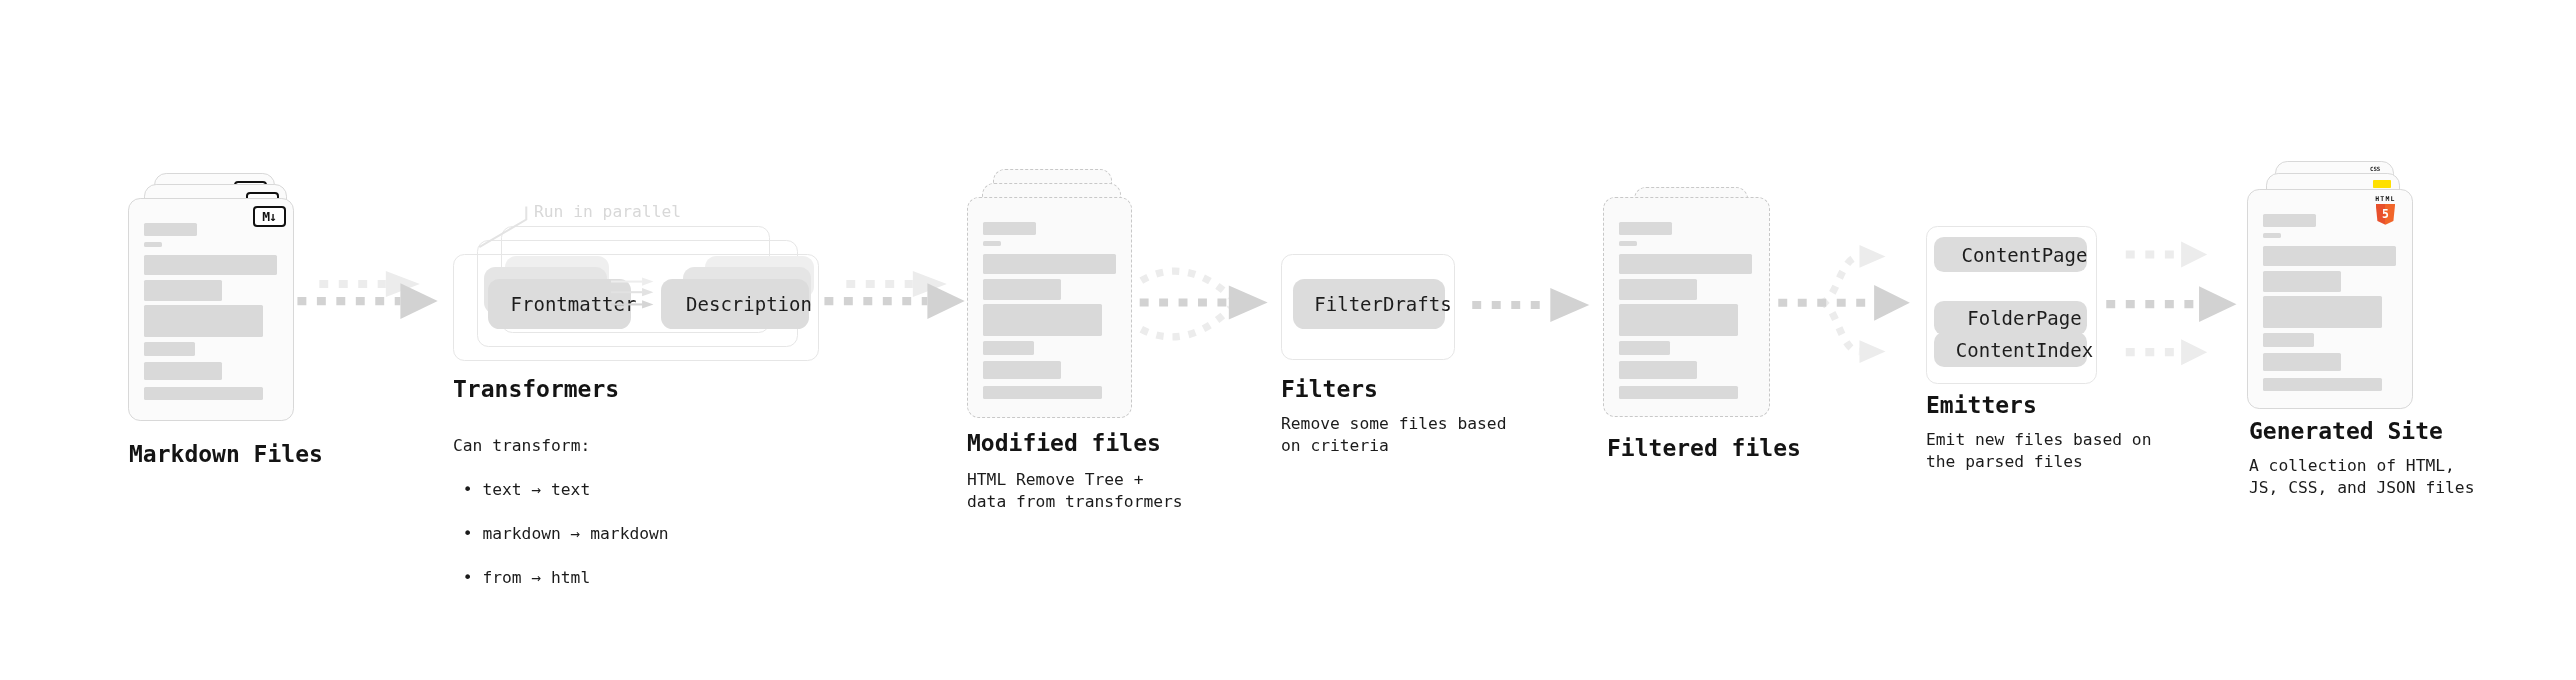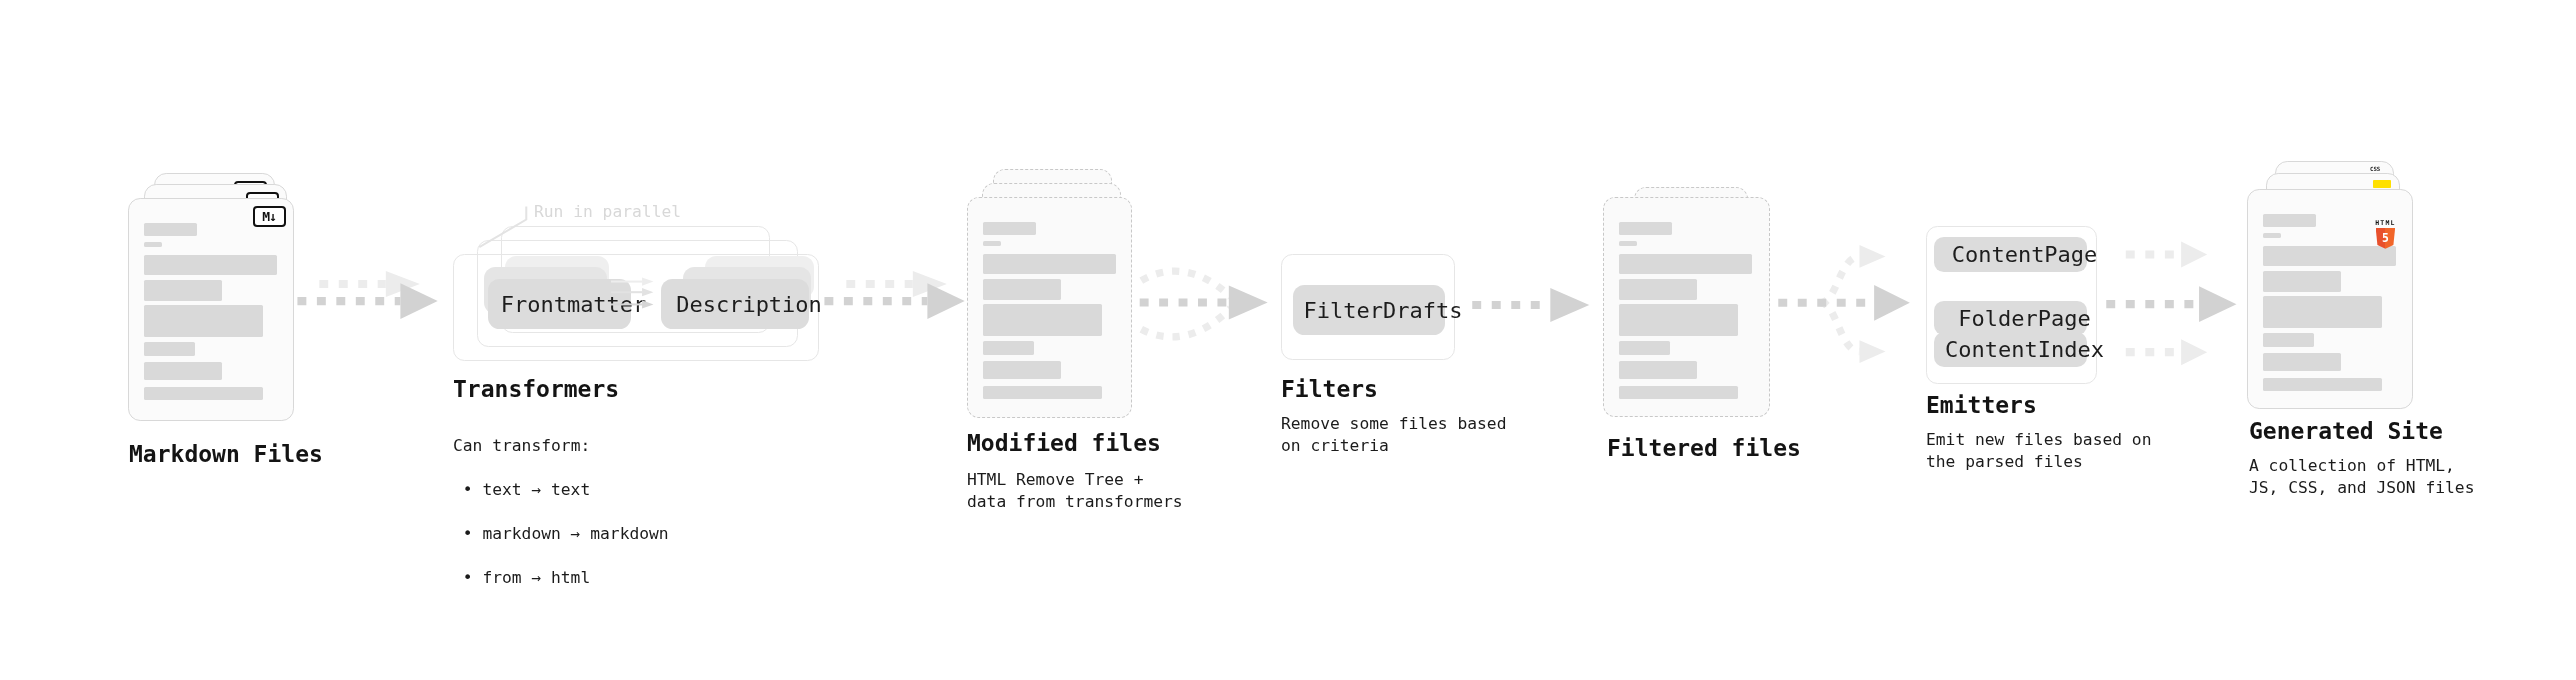--- a/index.html
+++ b/index.html
@@ -18,35 +18,35 @@
   .b4{width:78px;height:20.3px;margin-top:5.7px;}
   .b5{width:119px;height:32px;margin-top:4.9px;}
   .b6{width:51px;height:14px;margin-top:4.9px;}
   .b7{width:78px;height:18px;margin-top:5.7px;}
   .b8{width:119px;height:13px;margin-top:7.3px;}
   
   .md-icon{position:absolute;top:7.3px;right:7.3px;width:33px;height:21px;border:2.4px solid #111;
     border-radius:4.1px;background:#fff;display:flex;align-items:center;justify-content:center;
     font-weight:bold;font-size:13px;letter-spacing:-0.8px;color:#111;box-sizing:border-box;}
   .html5-icon{position:absolute;top:4.9px;right:8.1px;width:37px;text-align:center;}
-  .html5-word{font-size:6.5px;font-weight:bold;letter-spacing:1.2px;color:#111;margin-top:24px;}
+  .html5-word{font-size:6.5px;font-weight:bold;letter-spacing:1.2px;color:#111;}
   .html5-shield{width:19.5px;height:21px;margin:0.8px auto 0;
     background:linear-gradient(90deg,#e8502c 50%,#f16529 50%);
     clip-path:polygon(0 0,100% 0,91% 83%,50% 100%,9% 83%);
     display:flex;align-items:center;justify-content:center;
     color:#fff;font-weight:bold;font-size:11.4px;}
   .js-icon{position:absolute;top:5.7px;right:8.1px;width:18px;height:8.1px;background:#ffe000;border-radius:0.8px;}
   .css-icon{position:absolute;top:4.9px;right:11.4px;width:13px;text-align:center;}
   .css-word{font-size:5.7px;font-weight:bold;color:#222;line-height:5.7px;}
   .css-bar{height:2.4px;background:#2f6fe8;margin-top:0.8px;border-radius:0.8px;}
   
   .box{position:absolute;border:1.6px solid #e6e6e6;border-radius:11.4px;background:transparent;box-sizing:border-box;}
   .box.filled{background:#ffffff;}
   .pill{position:absolute;background:#dcdcdc;border-radius:11.4px;display:flex;align-items:center;
-    justify-content:center;font-size:22px;color:#1d1d1d;white-space:nowrap;box-sizing:border-box;padding-left:28px;}
+    justify-content:center;font-size:19px;color:#1d1d1d;white-space:nowrap;box-sizing:border-box;padding-left:28px;}
   .pill.ghost1{background:#e5e5e5;}
   .pill.ghost2{background:#efefef;}
   
   .label{position:absolute;font-size:23px;font-weight:700;color:#141414;white-space:nowrap;}
   .desc{position:absolute;font-size:16.3px;line-height:22px;color:#1b1b1b;white-space:pre-line;}
   .desc .row{white-space:pre;}
   .callout-text{position:absolute;font-size:16.3px;color:#d8d8d8;white-space:nowrap;}
   
   svg{position:absolute;overflow:visible;}
   .dash-d{stroke:#d2d2d2;stroke-width:10;stroke-dasharray:11 13;fill:none;}
@@ -145,21 +145,21 @@
 data from transformers</div>
 
   <svg style="left:1136px;top:262px;" width="137" height="81" viewBox="0 0 168 100">
     <path class="dash-lc" d="M6,23 C40,3 80,8 116,43"></path>
     <path class="dash-lc" d="M6,83 C40,101 80,94 116,57"></path>
     <line class="dash-d" x1="4" y1="50" x2="114" y2="50"></line>
     <polygon class="head-d" points="114,29 162,50 114,71"></polygon>
   </svg>
 
   <div class="box filled" style="left:1281px;top:254px;width:174px;height:106px;"></div>
-  <div class="pill" style="left:1293px;top:285px;width:152px;height:50px;">FilterDrafts</div>
+  <div class="pill" style="left:1293px;top:279px;width:152px;height:50px;">FilterDrafts</div>
   <div class="label" style="left:1281px;top:376px;">Filters</div>
   <div class="desc" style="left:1281px;top:413px;">Remove some files based
 on criteria</div>
 
   <svg style="left:1469px;top:283px;" width="126" height="44" viewBox="0 0 155 54">
     <line class="dash-d" x1="4" y1="27" x2="100" y2="27"></line>
     <polygon class="head-d" points="100,6 148,27 100,48"></polygon>
   </svg>
 
   <div class="doc dashed" style="left:1634px;top:187px;width:114px;height:179px;"></div>

